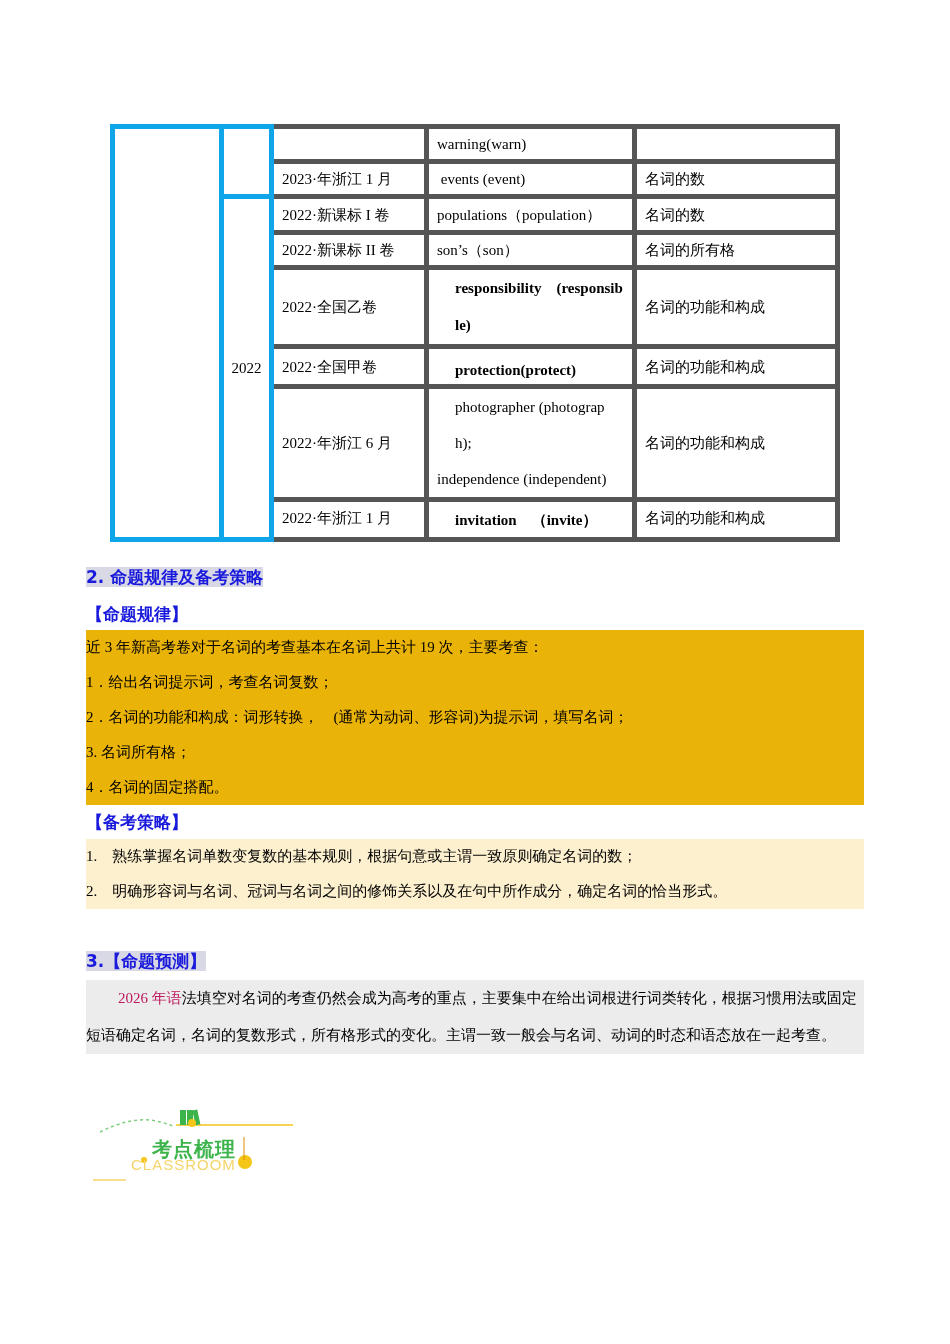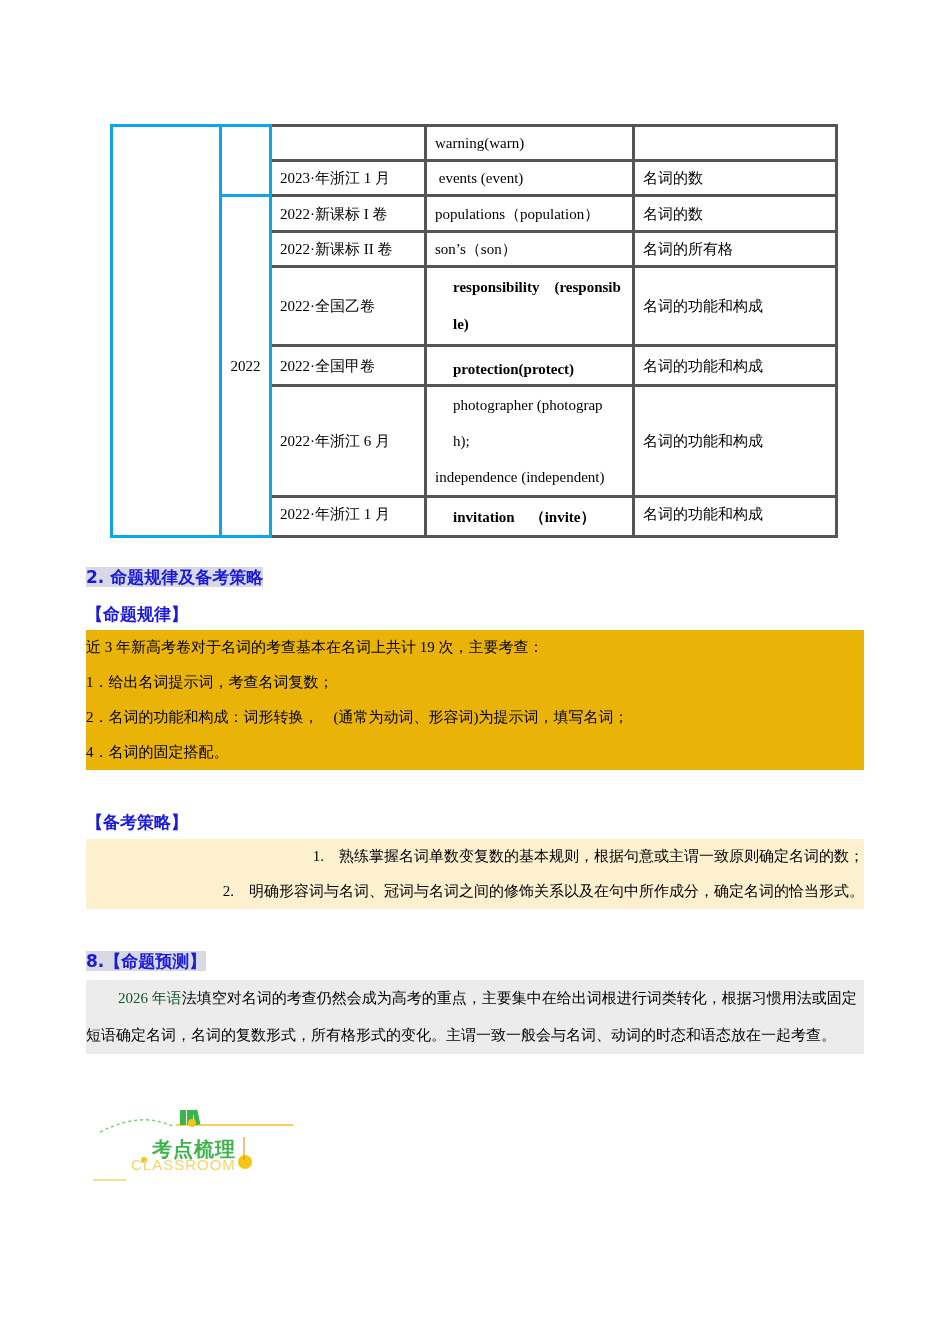--- a/index.html
+++ b/index.html
@@ -1,34 +1,34 @@
 <!DOCTYPE html>
 <html><head>
 <meta charset="utf-8">
 <style>
   html, body { margin:0; padding:0; background:#ffffff; }
   body { width:950px; height:1344px; position:relative; overflow:hidden;
          font-family: "Liberation Serif", "DejaVu Serif", serif; color:#000; }
   .tbl { position:absolute; left:110px; top:124px; border-collapse:collapse; table-layout:fixed; }
-  .tbl td { border:3px solid #0ea5e9; font-size:15px; padding:0; vertical-align:middle; line-height:1.2; }
+  .tbl td { border:5px solid #0ea5e9; font-size:15px; padding:0; vertical-align:middle; line-height:1.2; }
   .tbl td.inner { border-color:#555; }
   .c1 { width:109px; } .c2 { width:50px; } .c3 { width:155px; } .c4 { width:208px; } .c5 { width:203px; }
   .pad { padding-left:8px !important; }
   .pad2 { padding-left:26px !important;font-weight:bold; }
   .year { text-align:center; }
   .word-multi { line-height:37px !important; }
   .section { position:absolute; left:86px; width:778px; font-size:15px; }
   .blue-h { color:#1a1adc; font-weight:bold; font-family:"DejaVu Sans", sans-serif; font-size:17px; }
   .hl-gray { background:#d9d9e6; }
   .yellow { background:#eab308; }
-  .peach { background:#fdf0cf;text-align:right; }
+  .peach { background:#fdf0cf; }
   .grayblk { background:#ececec; }
   .line { height:35px; line-height:35px; white-space:nowrap; }
   .para { line-height:37px; text-indent:32px; }
-  .red { color:#14532d; }
+  .red { color:#be185d; }
   .logo { position:absolute; left:88px; top:1100px; width:215px; height:90px; }
 </style>
 </head>
 <body>
 
 <table class="tbl">
   <colgroup>
       <col class="c1">
       <col class="c2">
       <col class="c3">
@@ -94,33 +94,34 @@
     <span class="blue-h hl-gray">2. 命题规律及备考策略</span>
   </div>
 </div>
 <div class="section" style="top:600px">
   <div class="line blue-h" style="height:28px;line-height:28px">【命题规律】</div>
 </div>
 <div class="section yellow" style="top:630px">
   <div class="line">近 3 年新高考卷对于名词的考查基本在名词上共计 19 次，主要考查：</div>
   <div class="line">1．给出名词提示词，考查名词复数；</div>
   <div class="line" style="white-space:pre">2．名词的功能和构成：词形转换，　(通常为动词、形容词)为提示词，填写名词；</div>
+  <div class="line">3. 名词所有格；</div>
   <div class="line">4．名词的固定搭配。</div>
 </div>
 <div class="section" style="top:808px">
   <div class="line blue-h" style="height:28px;line-height:28px">【备考策略】</div>
 </div>
 <div class="section peach" style="top:839px">
   <div class="line" style="white-space:pre">1.　熟练掌握名词单数变复数的基本规则，根据句意或主谓一致原则确定名词的数；</div>
   <div class="line" style="white-space:pre">2.　明确形容词与名词、冠词与名词之间的修饰关系以及在句中所作成分，确定名词的恰当形式。</div>
 </div>
 
 <div class="section" style="top:950px">
   <div class="line" style="height:22px;line-height:22px">
-    <span class="blue-h hl-gray">8.【命题预测】</span>
+    <span class="blue-h hl-gray">3.【命题预测】</span>
   </div>
 </div>
 <div class="section grayblk para" style="top:980px;padding:0"><span class="red">2026 年语</span><span>法填空对名词的考查仍然会成为高考的重点，主要集中在给出词根进行词类转化，根据习惯用法或固定短语确定名词，名词的复数形式，所有格形式的变化。主谓一致一般会与名词、动词的时态和语态放在一起考查。</span></div>
 
 <div class="logo">
   <svg width="215" height="90" viewBox="0 0 215 90">
     <path d="M12 32 Q40 18 62 20 Q75 22 85 26" stroke="#7ccf7c" stroke-width="1.5" stroke-dasharray="3,3" fill="none"></path>
     <line x1="88" y1="25" x2="205" y2="25" stroke="#f5c518" stroke-width="1.5"></line>
     <rect x="92" y="10" width="6" height="15" fill="#3cb44b"></rect>
     <rect x="99" y="10" width="6" height="15" fill="#3cb44b"></rect>

